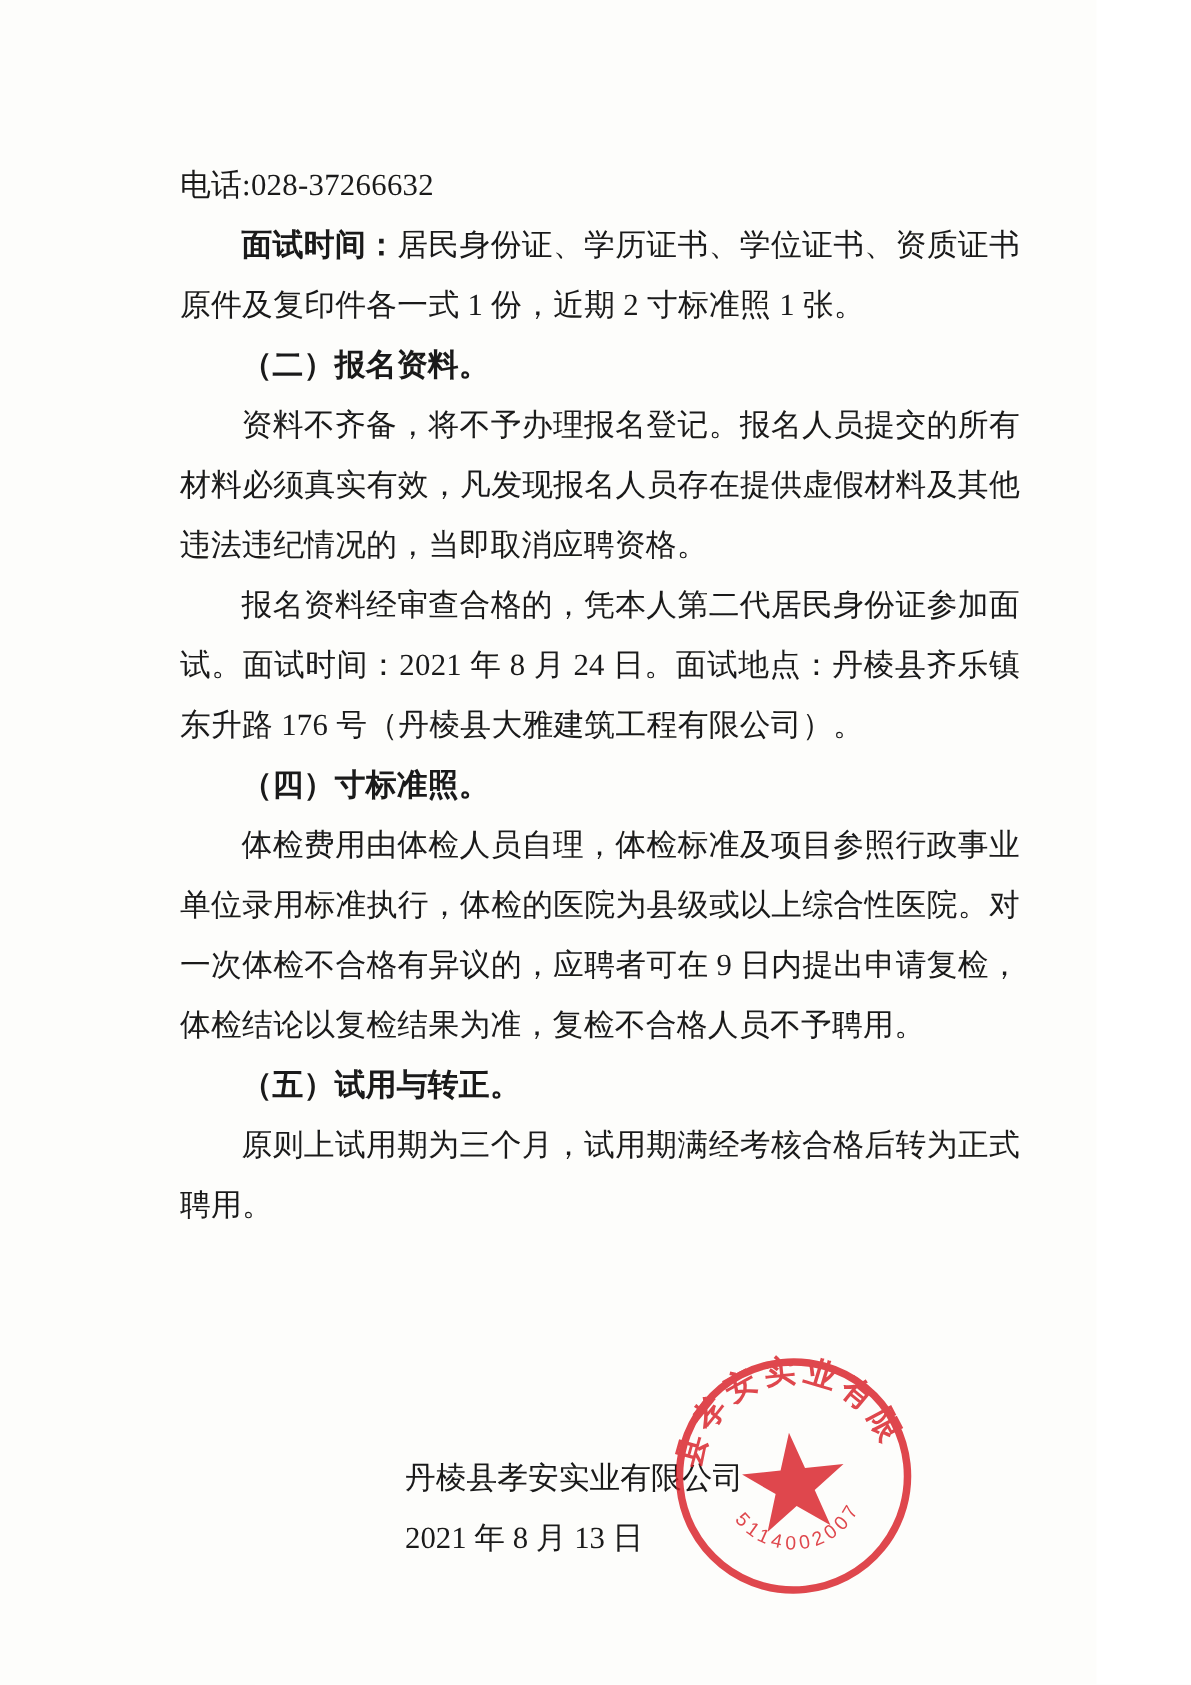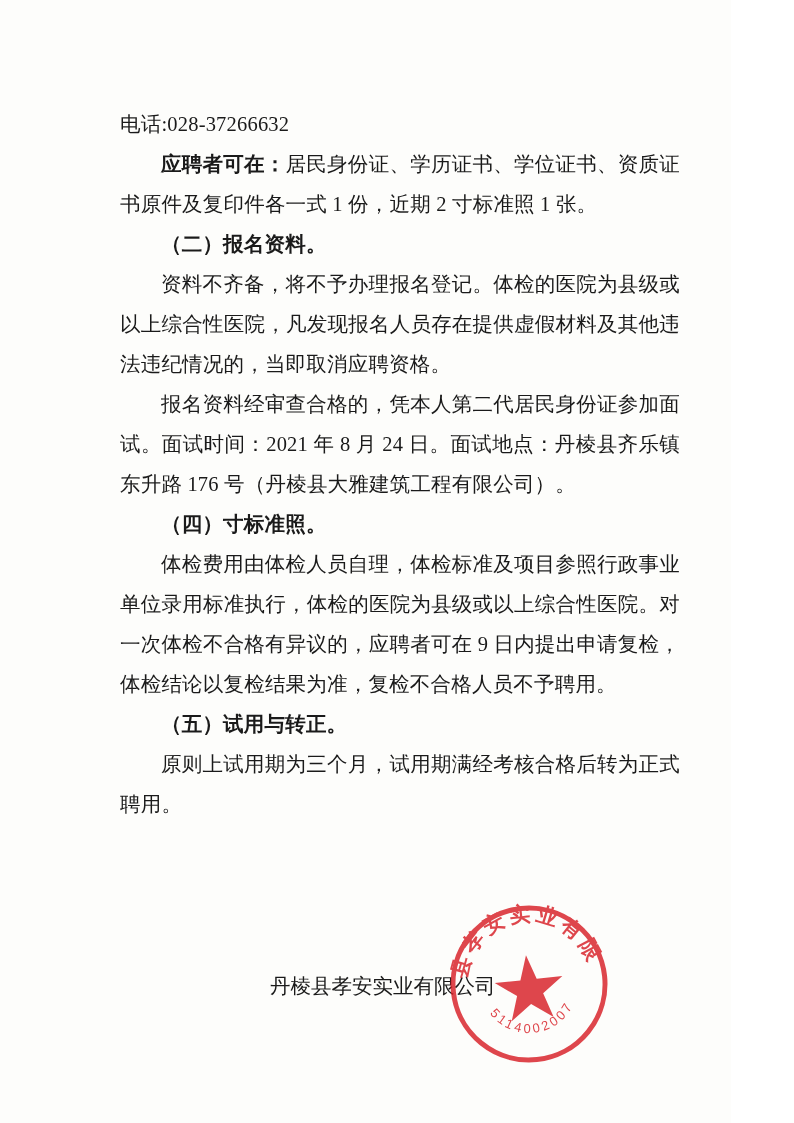--- a/index.html
+++ b/index.html
@@ -70,41 +70,42 @@
 </style>
 </head>
 <body>
 
 <div class="page">
 
   <div class="content">
 
     <p class="para">电话:028-37266632</p>
 
-    <p class="para indent"><span class="bold">应聘者可在：</span><span>居民身份证、学历证书、学位证书、资质证书原件及复印件各一式 1 份，近期 2 寸标准照 1 张。</span></p>
+    <p class="para indent"><span class="bold">面试时间：</span><span>居民身份证、学历证书、学位证书、资质证书原件及复印件各一式 1 份，近期 2 寸标准照 1 张。</span></p>
 
     <p class="para indent bold">（二）报名资料。</p>
 
-    <p class="para indent">资料不齐备，将不予办理报名登记。体检的医院为县级或以上综合性医院，凡发现报名人员存在提供虚假材料及其他违法违纪情况的，当即取消应聘资格。</p>
+    <p class="para indent">资料不齐备，将不予办理报名登记。报名人员提交的所有材料必须真实有效，凡发现报名人员存在提供虚假材料及其他违法违纪情况的，当即取消应聘资格。</p>
 
 
     <p class="para indent">报名资料经审查合格的，凭本人第二代居民身份证参加面试。面试时间：2021 年 8 月 24 日。面试地点：丹棱县齐乐镇东升路 176 号（丹棱县大雅建筑工程有限公司）。</p>
 
     <p class="para indent bold">（四）寸标准照。</p>
 
     <p class="para indent">体检费用由体检人员自理，体检标准及项目参照行政事业单位录用标准执行，体检的医院为县级或以上综合性医院。对一次体检不合格有异议的，应聘者可在 9 日内提出申请复检，体检结论以复检结果为准，复检不合格人员不予聘用。</p>
 
     <p class="para indent bold">（五）试用与转正。</p>
 
     <p class="para indent">原则上试用期为三个月，试用期满经考核合格后转为正式聘用。</p>
 
   </div>
 
   <div class="sig-block">
     <div class="sig-line">丹棱县孝安实业有限公司</div>
+    <div class="sig-line">2021 年 8 月 13 日</div>
   </div>
 
   <div class="stamp">
     <svg width="178" height="178" viewBox="0 0 178 178" xmlns="http://www.w3.org/2000/svg">
       <defs>
         <path id="arcTop" d="M 26,89 A 63,63 0 0 1 152,89" fill="none"></path>
         <path id="arcBottom" d="M 40,89 A 49,49 0 0 0 138,89" fill="none"></path>
       </defs>
       <g opacity="0.82" transform="rotate(-6 89 89)">
         <circle cx="89" cy="89" r="76" fill="none" stroke="#d81f26" stroke-width="5"></circle>

